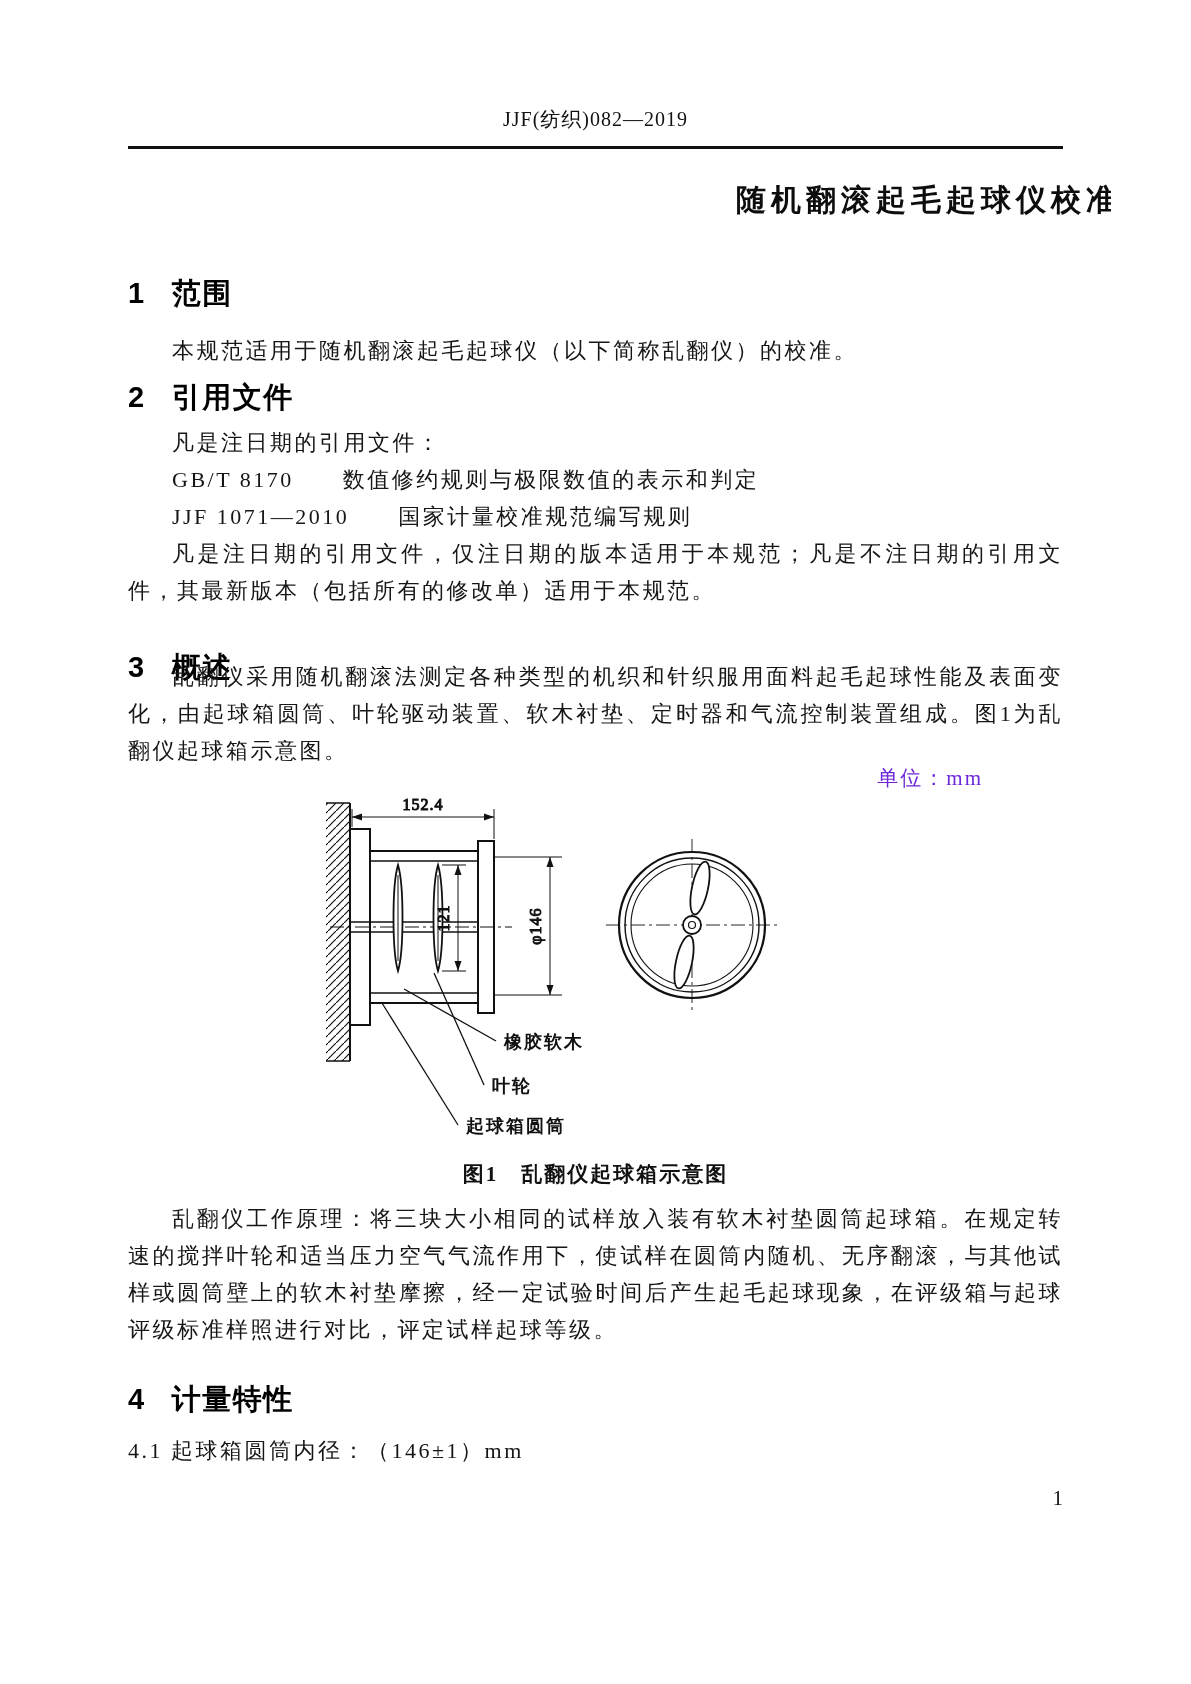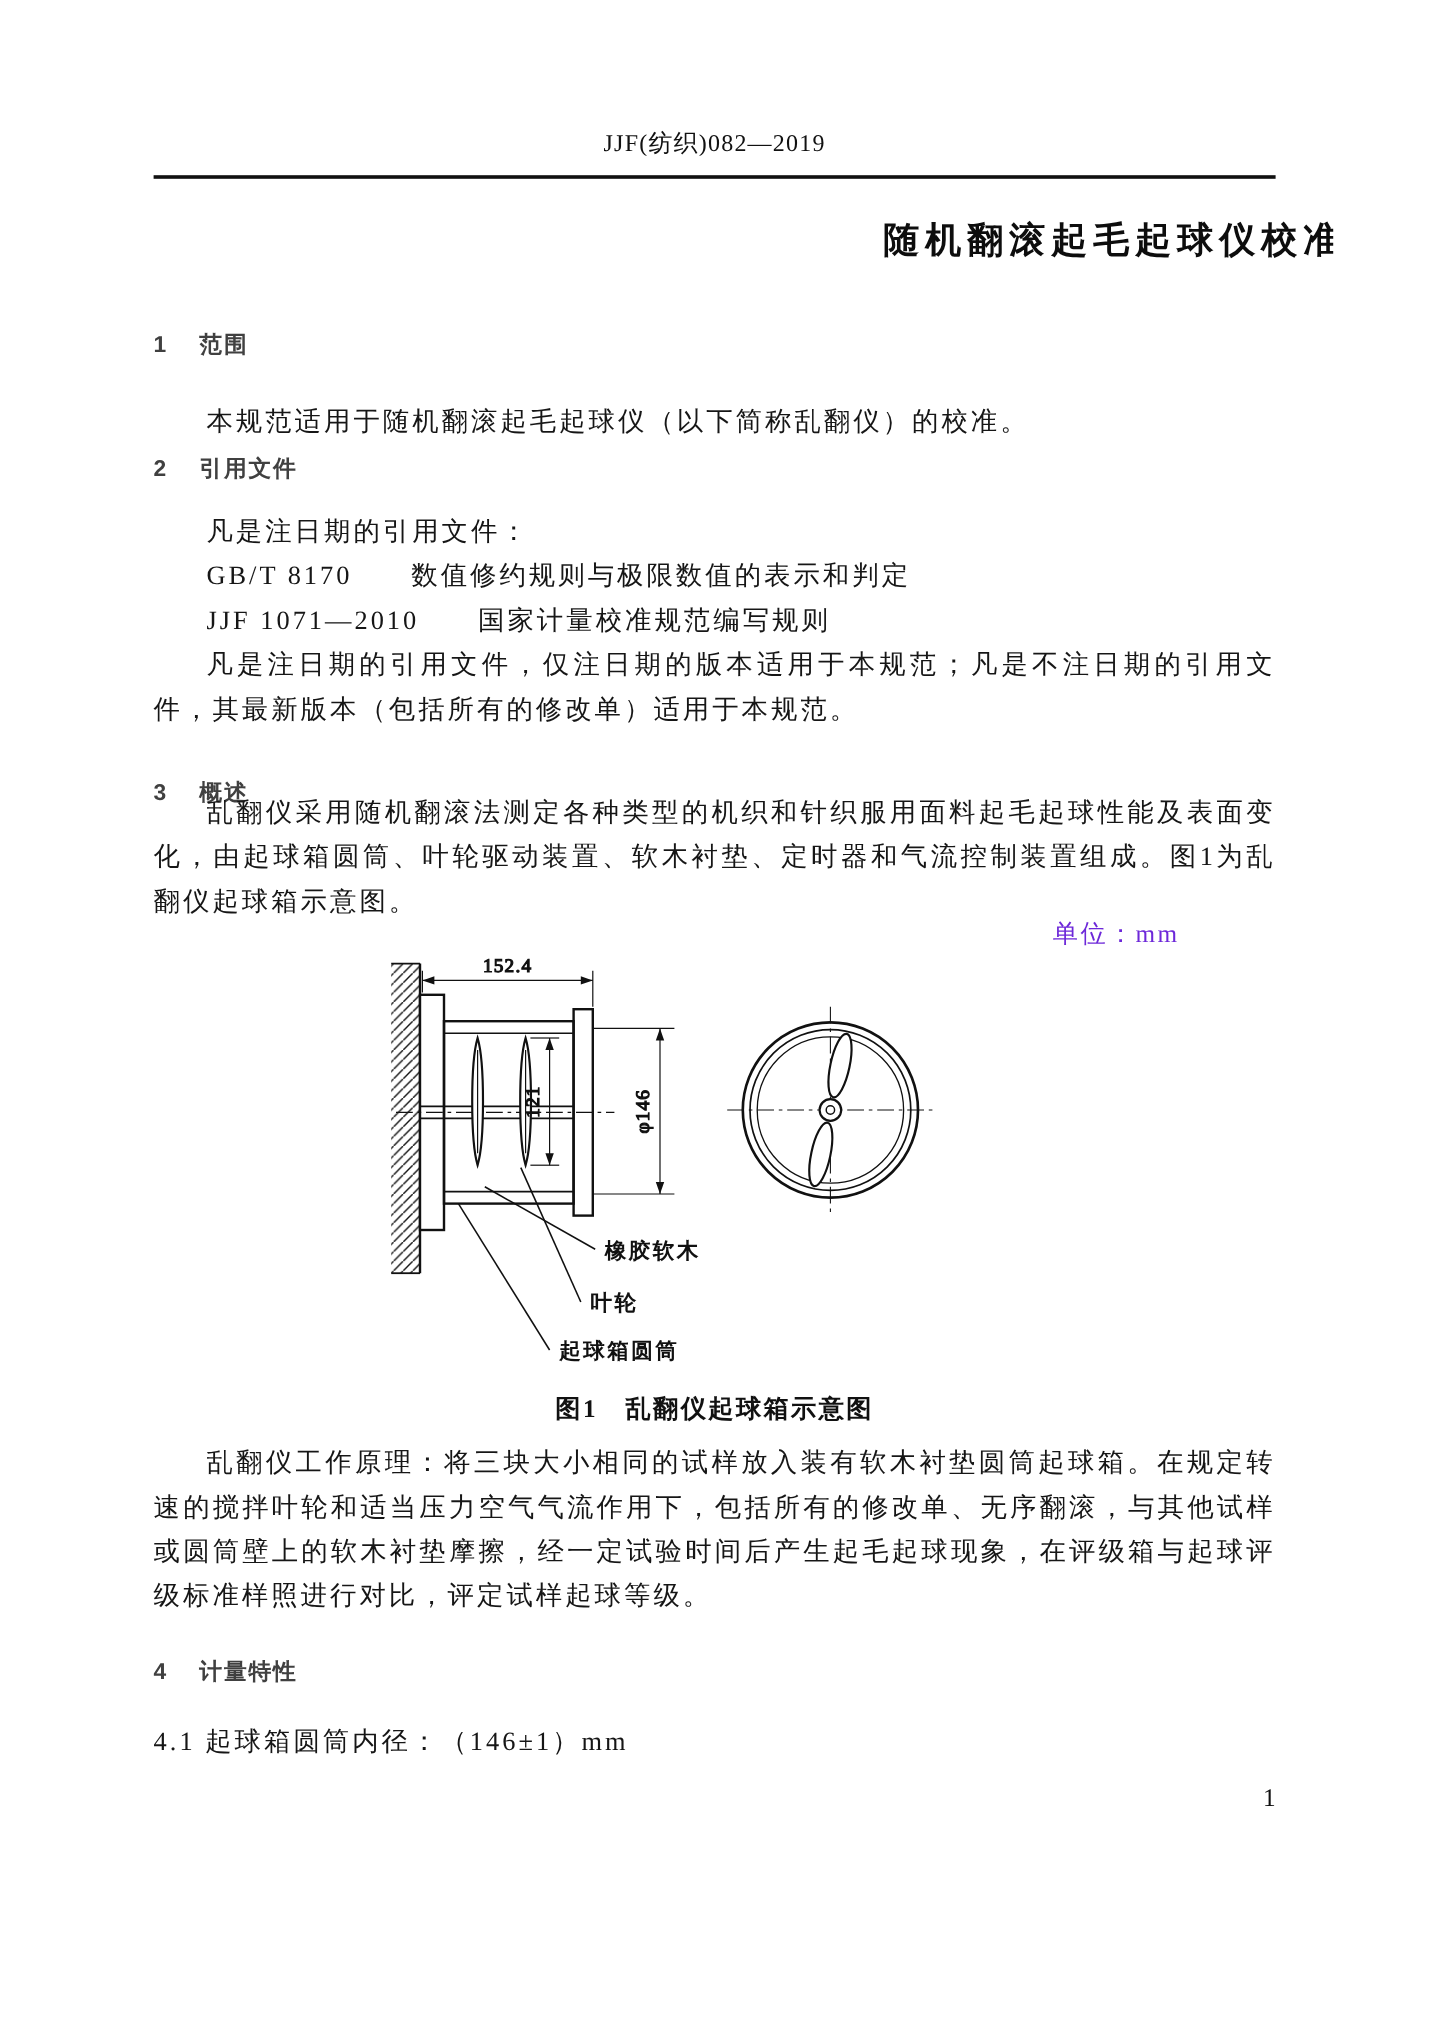--- a/index.html
+++ b/index.html
@@ -32,23 +32,23 @@
     text-align: right;
     font-family: "Liberation Sans", sans-serif;
     font-weight: bold;
     font-size: 30px;
     letter-spacing: 5px;
     color: #0d0d0d;
   }
   .sec-heading {
     font-family: "Liberation Sans", sans-serif;
     font-weight: bold;
-    font-size: 19px;
+    font-size: 29px;
     letter-spacing: 1.5px;
-    color: #404040;
+    color: #000000;
   }
   .sec-num { display: inline-block; margin-right: 26px; }
   .body-text {
     font-family: "Liberation Serif", serif;
     font-size: 22px;
     line-height: 37px;
     letter-spacing: 2.5px;
     text-align: justify;
     color: #161616;
   }
@@ -197,21 +197,21 @@
       <line x1="434" y1="178" x2="484" y2="290"></line>
       <line x1="382" y1="208" x2="458" y2="330"></line>
     </g>
     <text x="504" y="253" class="fig-label">橡胶软木</text>
     <text x="492" y="297" class="fig-label">叶轮</text>
     <text x="466" y="337" class="fig-label">起球箱圆筒</text>
   </svg>
 
   <div class="abs col fig-caption" style="top:1160px">图1　乱翻仪起球箱示意图</div>
 
-  <div class="abs col body-text indent" style="top:1200px">乱翻仪工作原理：将三块大小相同的试样放入装有软木衬垫圆筒起球箱。在规定转速的搅拌叶轮和适当压力空气气流作用下，包括所有的修改单、无序翻滚，与其他试样或圆筒壁上的软木衬垫摩擦，经一定试验时间后产生起毛起球现象，在评级箱与起球评级标准样照进行对比，评定试样起球等级。</div>
+  <div class="abs col body-text indent" style="top:1200px">乱翻仪工作原理：将三块大小相同的试样放入装有软木衬垫圆筒起球箱。在规定转速的搅拌叶轮和适当压力空气气流作用下，使试样在圆筒内随机、无序翻滚，与其他试样或圆筒壁上的软木衬垫摩擦，经一定试验时间后产生起毛起球现象，在评级箱与起球评级标准样照进行对比，评定试样起球等级。</div>
 
   <div class="abs col sec-heading" style="top:1380px">
     <span class="sec-num">4</span><span>计量特性</span>
   </div>
   <div class="abs col body-text" style="top:1432px">
     <span class="item-num">4.1</span><span>起球箱圆筒内径：（146±1）mm</span>
   </div>
 
   <div class="abs col page-number">1</div>
 

